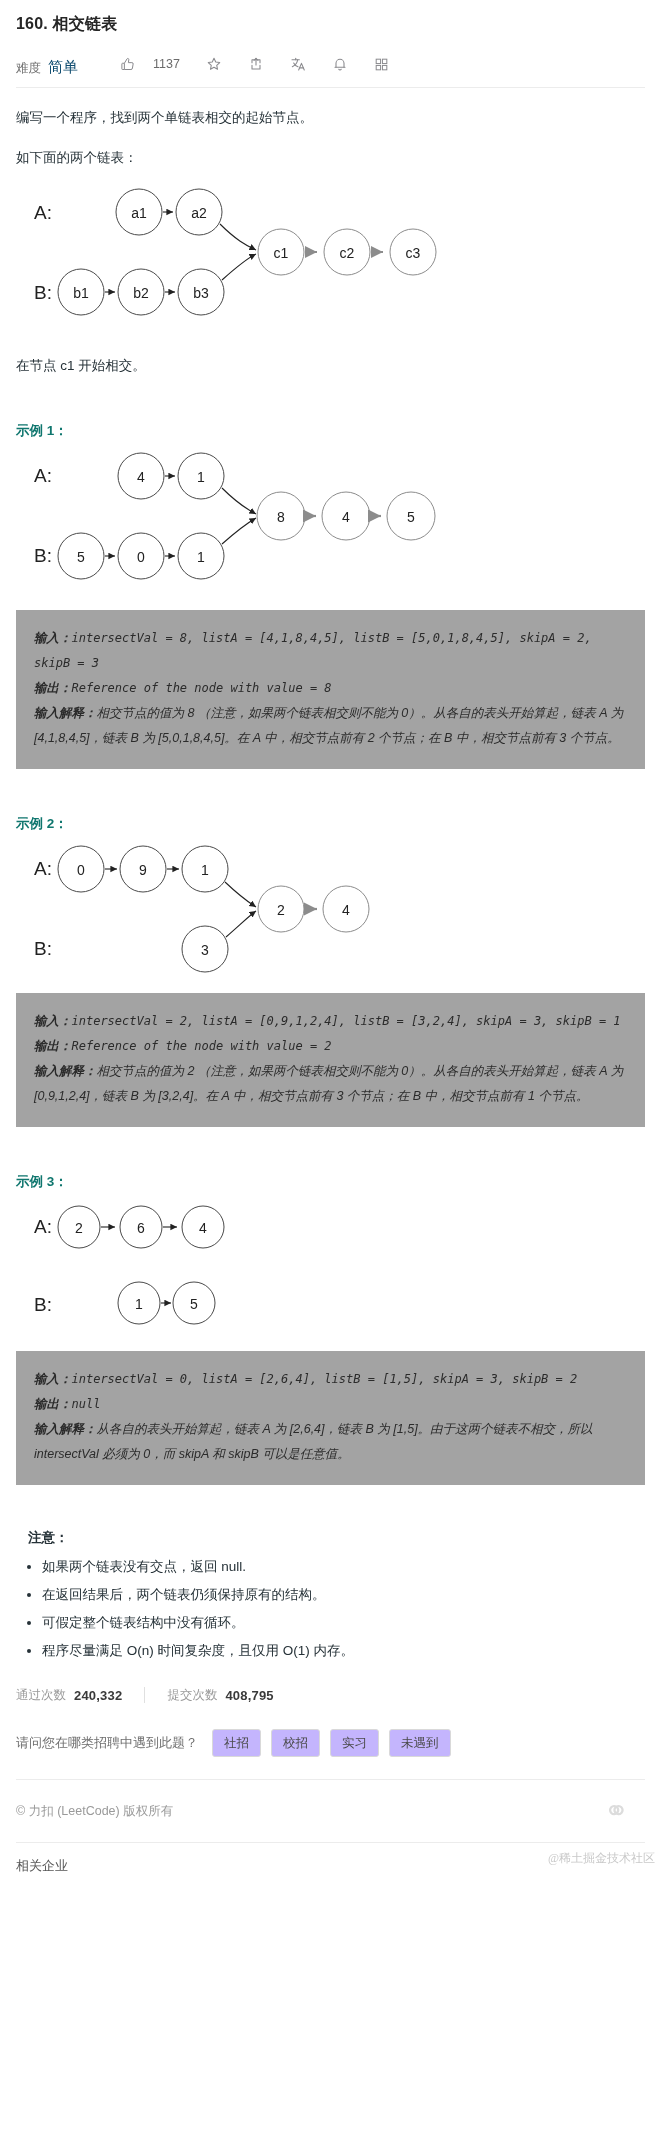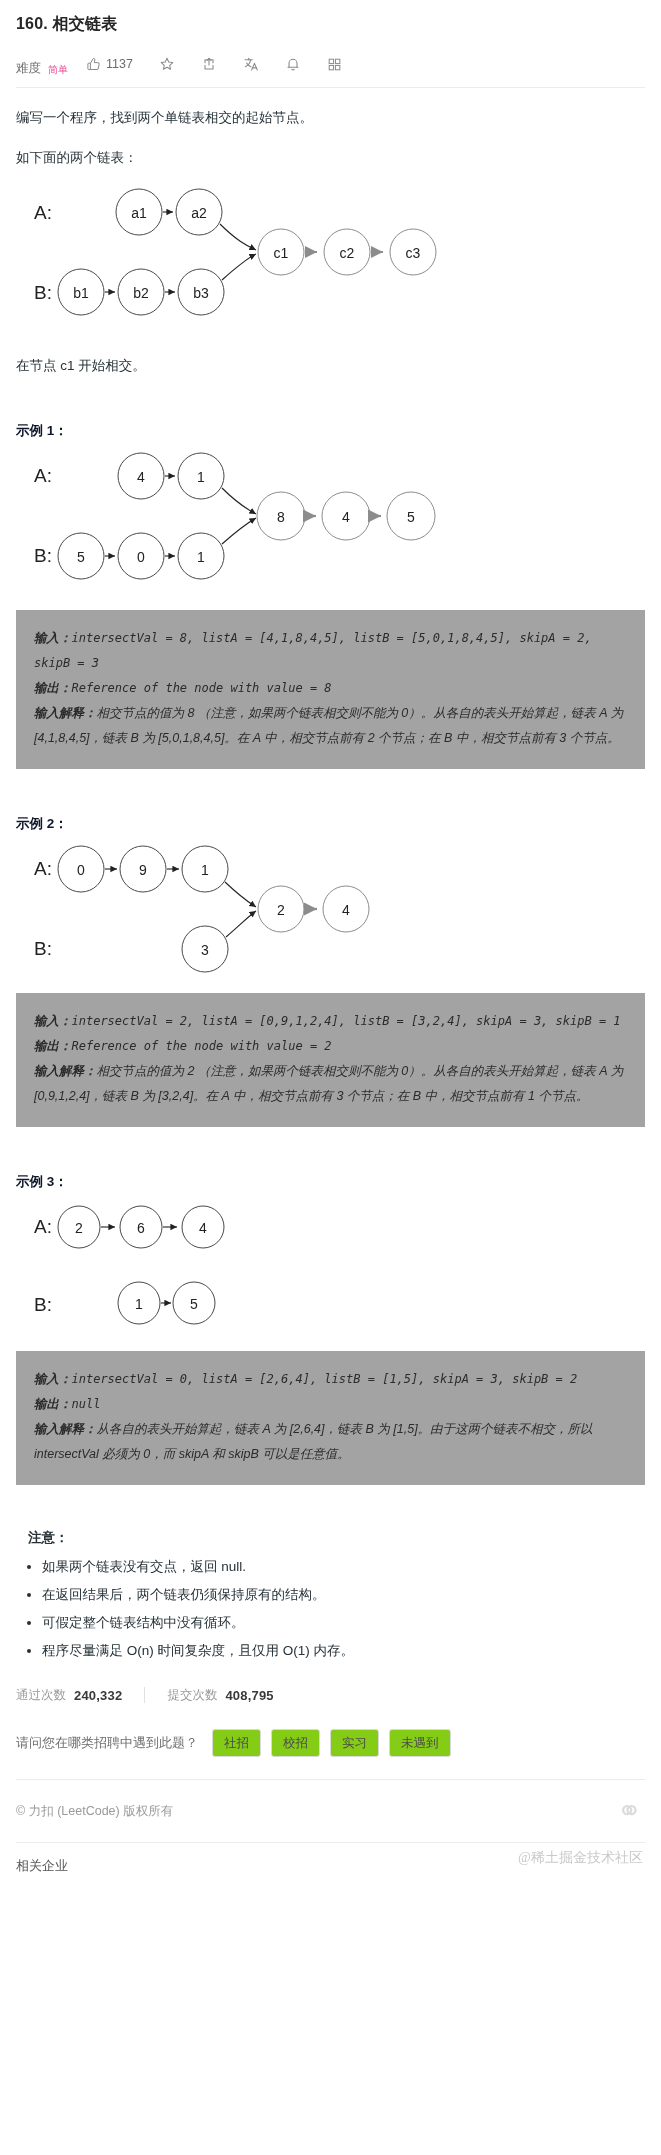--- a/index.html
+++ b/index.html
@@ -24,26 +24,26 @@
   }
   .meta-row {
     display: flex;
     align-items: flex-end;
     height: 30px;
     gap: 0px;
     font-size: 12.5px;
     color: #3c3c4399;
   }
   .meta-label { color: #707070; margin-right: 7px; font-size: 12.5px; }
-  .meta-diff { color: #ec4899; font-size: 10px; margin-right: 12px; }
+  .meta-diff { color: #0c4a6e; font-size: 15px; margin-right: 36px; }
   .meta-btn {
     display: inline-flex;
     align-items: center;
     justify-content: center;
-    gap: 5px;
+    gap: 18px;
     height: 26px;
     min-width: 26px;
     padding: 0 6px;
     color: #8a8a8e;
     cursor: pointer;
     border-radius: 3px;
   }
   .meta-btn svg { display:block; }
   .meta-count { font-size: 12.5px; color: #6b6b6b; }
   .meta-spacer { width: 14px; }
@@ -54,21 +54,21 @@
   .content { padding: 16px 16px 0 16px; }
   .para {
     font-size: 13.5px;
     line-height: 28px;
     color: #263238;
     margin: 0 0 12px 0;
   }
   .sec-title {
     font-size: 13.5px;
     font-weight: 700;
-    color: #0f172a;
+    color: #0f766e;
     margin: 0 0 4px 0;
     line-height: 26px;
   }
 
   
   .diagram { margin: 6px 0 8px 0; }
   .diagram svg { display:block; }
 
   
   .pre {
@@ -106,38 +106,38 @@
   .stats .divider { width:1px; height:16px; background:#e0e0e0; margin: 0 22px; }
 
   
   .poll { display:flex; align-items:center; margin: 22px 0 0 0; }
   .poll-q { font-size:13px; color:#6f6f6f; margin-right:14px; }
   .poll-btn {
     font-size:12.5px;
     color:#4a4a4a;
     border:1px solid #d9d9d9;
     border-radius:3px;
-    background:#84cc16;
+    background:#c4b5fd;
     padding: 4px 11px;
     margin-right:10px;
     cursor:pointer;
     line-height:18px;
   }
 
   .foot-rule { height:1px; background:#ececec; margin: 22px 0 0 0; }
   .copyright {
-    font-size:12.5px; color:#9a9a9a; margin: 16px 3px 0 0;
+    font-size:12.5px; color:#9a9a9a; margin: 16px 16px 0 0;
     display:flex; align-items:center; justify-content:space-between;
   }
   .foot-rule2 { height:1px; background:#ececec; margin: 16px 0 0 0; }
   .related { font-size:13px; color:#555; margin: 14px 0 0 0; padding-bottom: 6px; }
 
   .wm {
-    position:absolute; right:18px; bottom:14px;
-    font-size:14px; color:#c9c9c9;
+    position:absolute; right:6px; bottom:14px;
+    font-size:12px; color:#c9c9c9;
     font-family:"Liberation Serif","DejaVu Serif",serif;
   }
   .brandmark { color:#dcdcdc; font-size:30px; line-height:1; font-weight:300; }
 </style>
 </head>
 <body>
 
 <div class="page">
 
   <div class="header">

